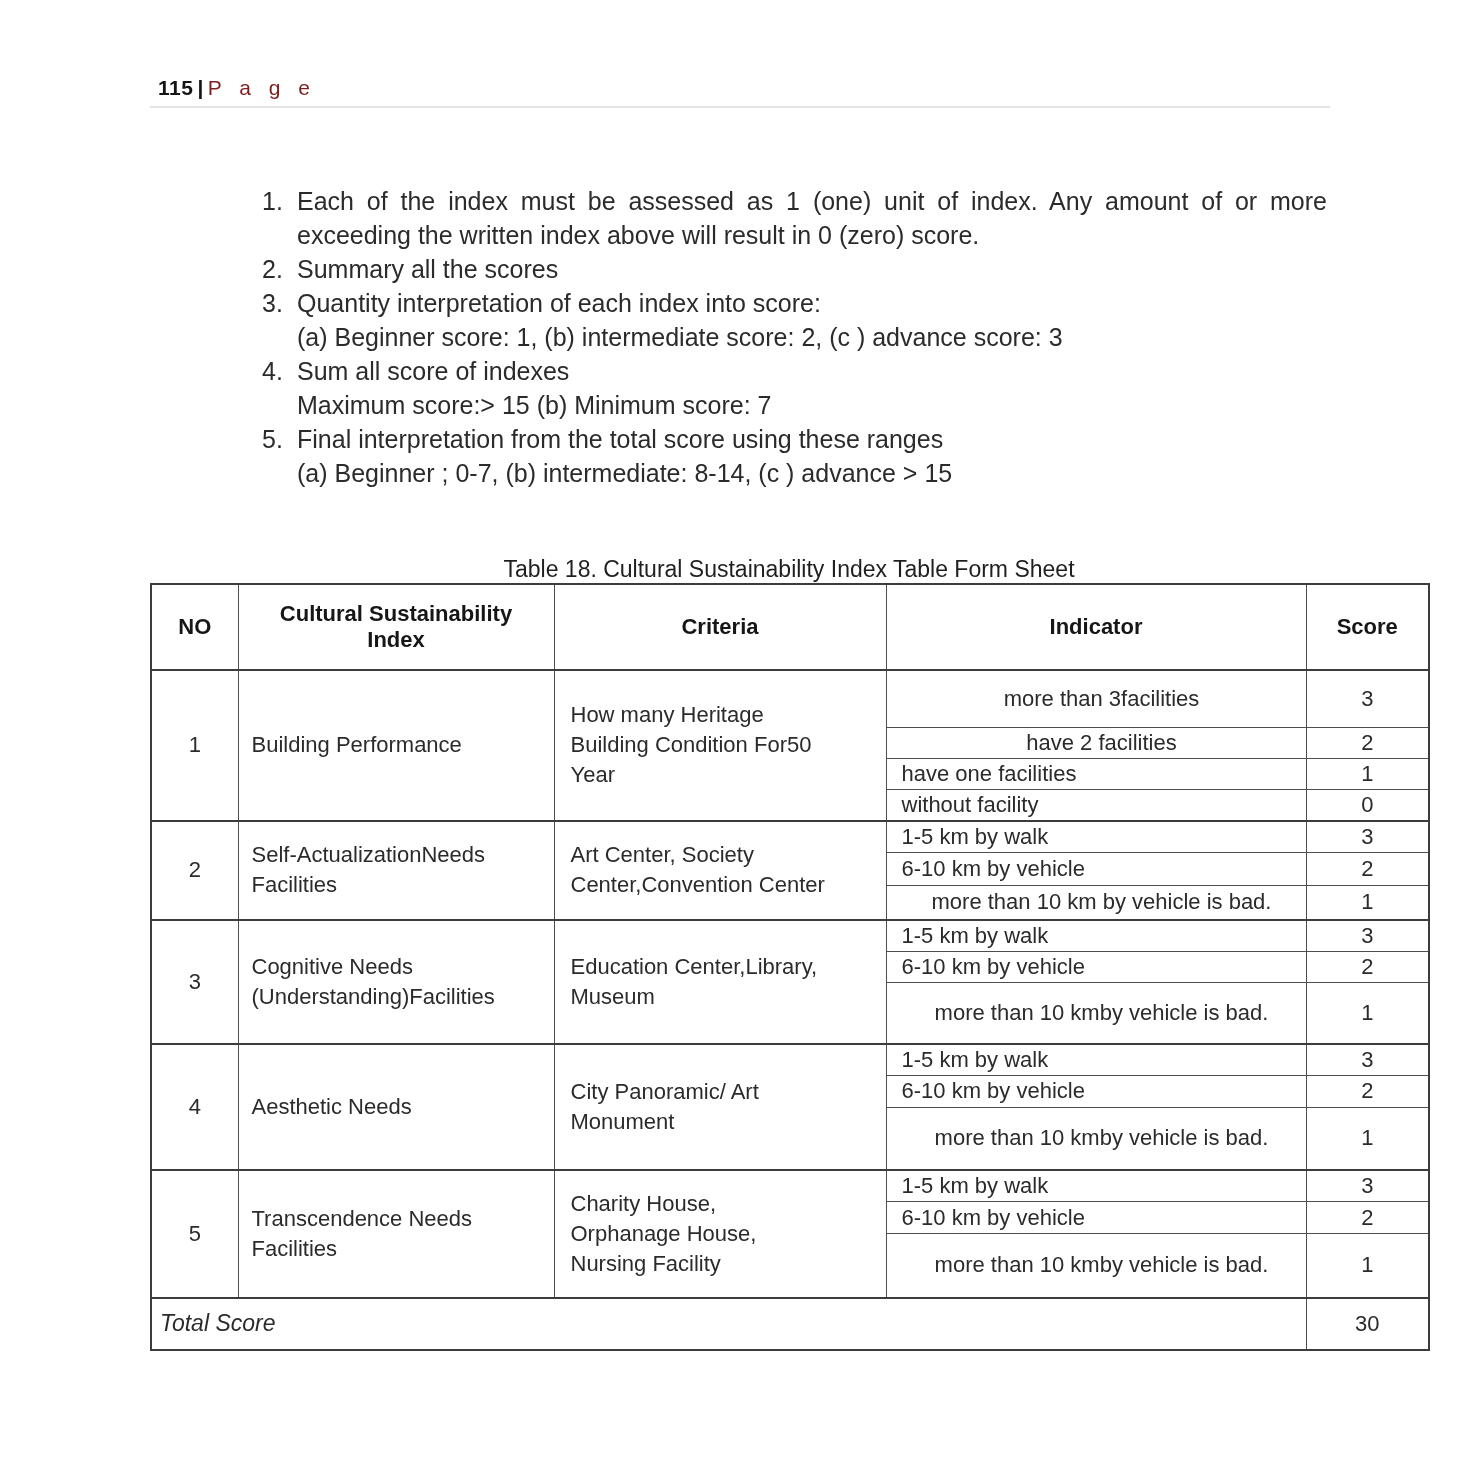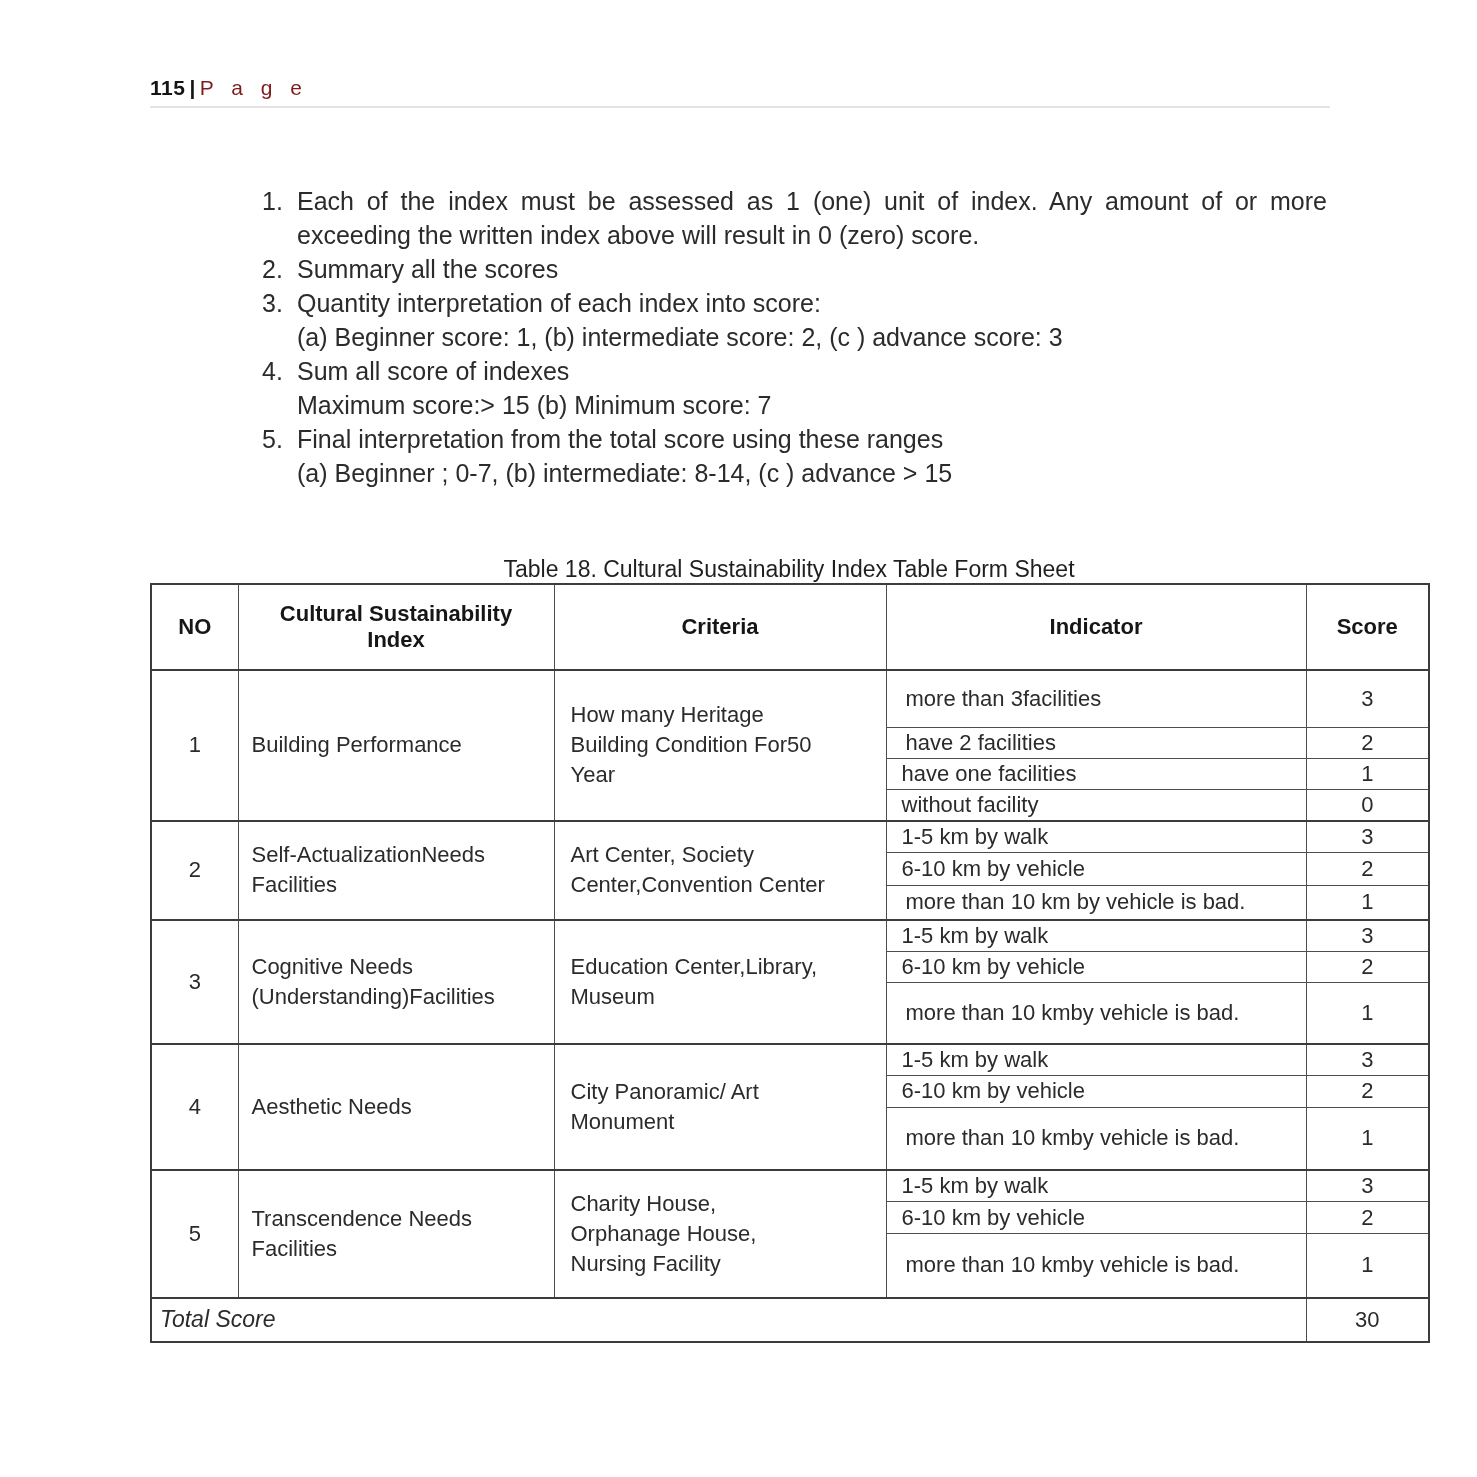--- a/index.html
+++ b/index.html
@@ -10,21 +10,21 @@
     color: #2e2e2e;
     overflow: hidden;
   }
   .sheet { position: relative; width: 1477px; height: 1477px; }
 
   
   .pagehead {
     position: absolute; top: 76px; left: 150px;
     font-size: 21px; letter-spacing: 0.5px;
   }
-  .pagehead .num { font-weight: bold; color: #141414; }
+  .pagehead .num { font-weight: bold; color: #141414; margin-left: 8px; }
   .pagehead .sep { font-weight: bold; color: #141414; padding: 0 4px; }
   .pagehead .lbl { color: #7f1d1d; letter-spacing: 6px; }
   .head-rule {
     position: absolute; top: 106px; left: 150px;
     width: 1180px; height: 0;
     border-top: 2px solid #e4e4e4;
   }
 
   
   .bodytext {
@@ -64,28 +64,28 @@
   tr.head th {
     height: 86px; font-weight: bold; text-align: center;
     white-space: pre-line; font-size: 22px; color: #161616;
     border-bottom: 2px solid #3c3c3c;
   }
   tr.rstart td { border-top: 2px solid #3c3c3c; }
   td.no { text-align: center; }
   td.idx { padding: 6px 10px 6px 13px; white-space: pre-line; line-height: 30px; }
   td.cri { padding: 6px 10px 6px 16px; white-space: pre-line; line-height: 30px; }
   td.ind { padding: 2px 8px 2px 15px; text-align: left; }
-  td.ind.pad2 { padding-left: 19px; }
+  td.ind.pad2 { padding-left: 19px; text-align: center; }
   td.sc  { text-align: center; }
   tr.h1 { height: 57px; } tr.h2 { height: 29px; } tr.h3 { height: 28px; } tr.h4 { height: 27px; }
   tr.h5 { height: 31px; } tr.h6 { height: 33px; } tr.h7 { height: 35px; }
   tr.h8 { height: 29px; } tr.h9 { height: 26px; } tr.h10 { height: 61px; }
   tr.h11 { height: 31px; } tr.h12 { height: 32px; } tr.h13 { height: 63px; }
   tr.h14 { height: 30px; } tr.h15 { height: 32px; } tr.h16 { height: 64px; }
-  tr.totalrow { height: 44px; }
+  tr.totalrow { height: 52px; }
   tr.totalrow td { border-top: 2px solid #3c3c3c; }
   td.total-label { font-style: italic; padding-left: 8px; font-size: 23px; }
 </style>
 </head>
 <body>
 
 <div class="sheet">
 
   <div class="pagehead">
     <span class="num">115</span><span class="sep">|</span><span class="lbl">P a g e</span>

